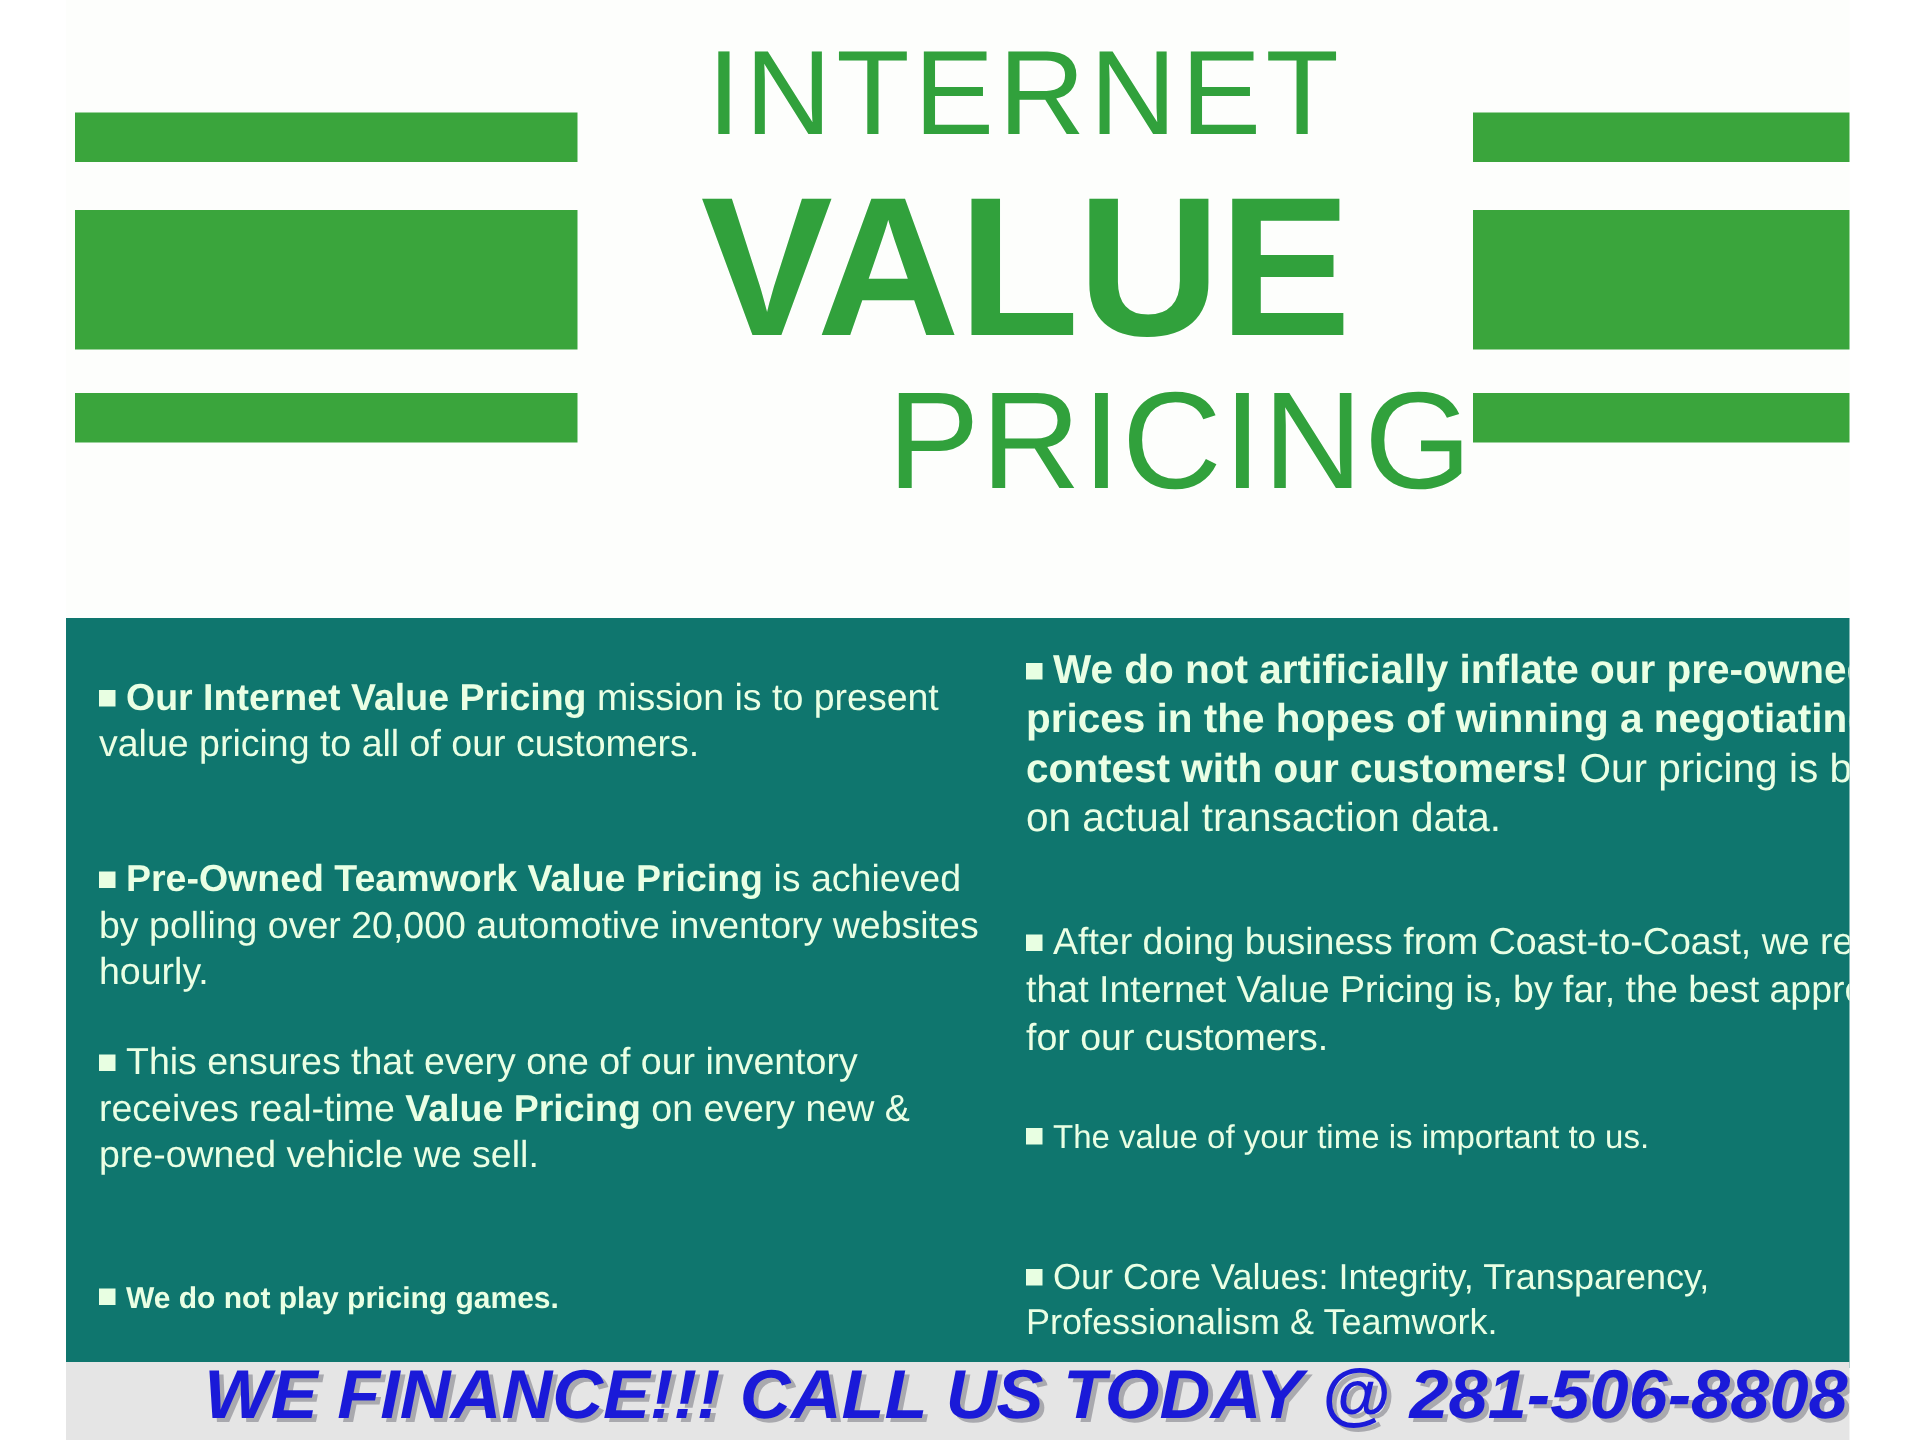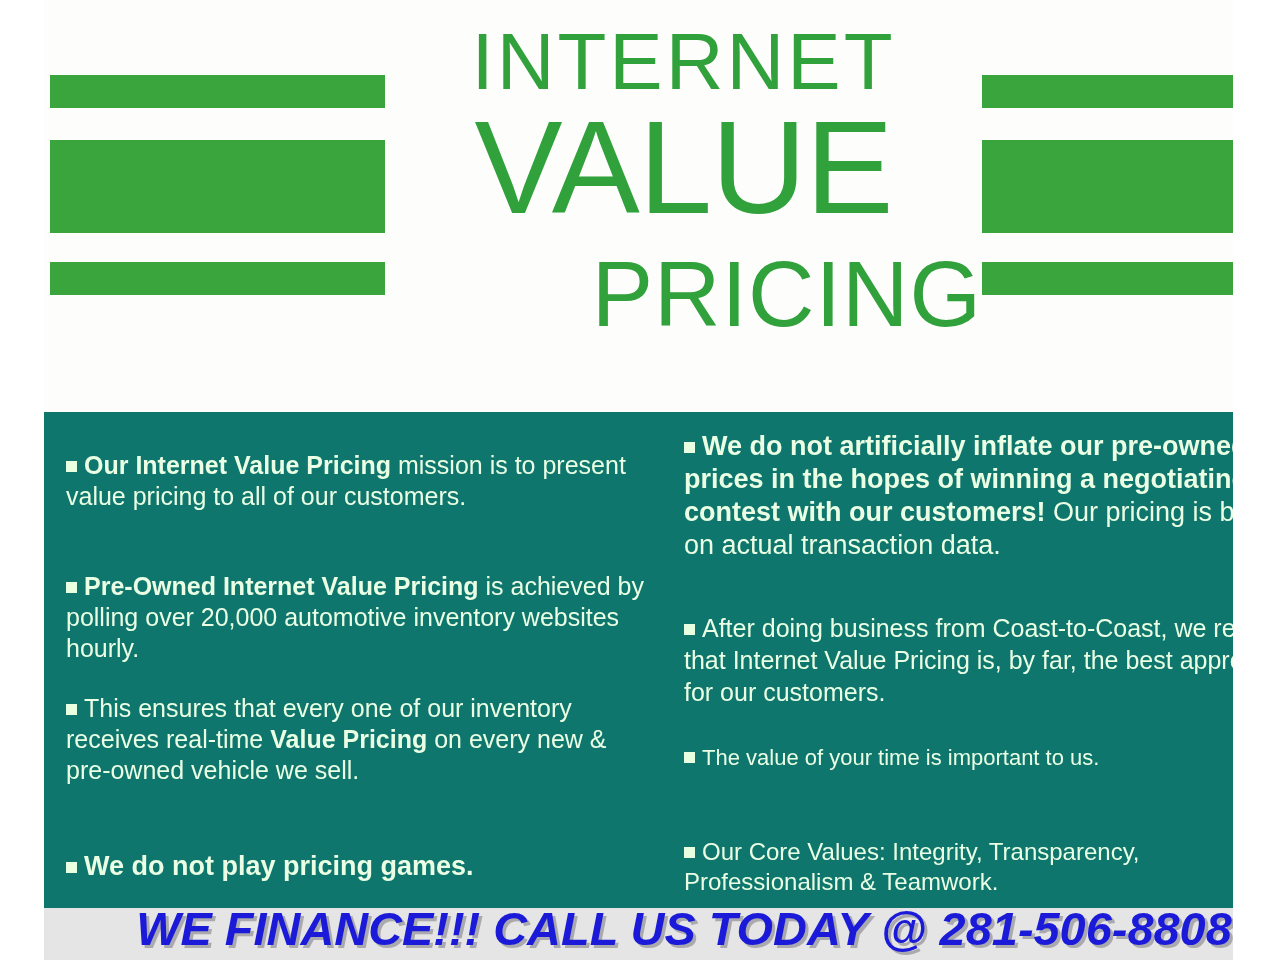--- a/index.html
+++ b/index.html
@@ -63,23 +63,23 @@
     left: 0; right: 0;
     top: 22px;
     font-size: 80px;
     font-weight: 300;
     letter-spacing: 3px;
     transform: scaleX(1.0);
   }
   #logo-value {
     position: absolute;
     left: 0; right: 0;
-    top: 102px;
+    top: 112px;
     font-size: 132px;
-    font-weight: normal;
+    font-weight: bold;
     letter-spacing: -1px;
   }
   #logo-pricing {
     position: absolute;
     left: 0; right: 0;
     top: 248px;
     font-size: 92px;
     font-weight: 300;
     letter-spacing: 1px;
     text-align: right;
@@ -115,21 +115,21 @@
     vertical-align: 2px;
     margin-right: 7px;
   }
   .txt { }
   .b { font-weight: bold; }
 
   
   #L1 { top: 38px;  font-size: 25px; line-height: 31px; }
   #L2 { top: 159px; font-size: 25px; line-height: 31px; }
   #L3 { top: 281px; font-size: 25px; line-height: 31px; }
-  #L4 { top: 438px; font-size: 27px; line-height: 32px; font-weight: bold; }
+  #L4 { top: 438px; font-size: 20px; line-height: 32px; font-weight: bold; }
 
   
   #R1 { top: 18px;  font-size: 27px; line-height: 33px; }
   #R2 { top: 200px; font-size: 25px; line-height: 32px; }
   #R3 { top: 330px; font-size: 22px; line-height: 32px; }
   #R4 { top: 425px; font-size: 24px; line-height: 30px; }
 
   
   #bottom-banner {
     position: absolute;
@@ -180,21 +180,21 @@
 
   <div id="green-panel">
 
     <div id="col-left" class="column">
 
       <div id="L1" class="bullet-item">
         <span class="sq"></span><span class="b">Our Internet Value Pricing</span><span class="txt"> mission is to present value pricing to all of our customers.</span>
       </div>
 
       <div id="L2" class="bullet-item">
-        <span class="sq"></span><span class="b">Pre-Owned Internet Value Pricing</span><span class="txt"> is achieved by polling over 20,000 automotive inventory websites hourly.</span>
+        <span class="sq"></span><span class="b">Pre-Owned Teamwork Value Pricing</span><span class="txt"> is achieved by polling over 20,000 automotive inventory websites hourly.</span>
       </div>
 
       <div id="L3" class="bullet-item">
         <span class="sq"></span><span class="txt">This ensures that every one of our inventory receives real-time </span><span class="b">Value Pricing</span><span class="txt"> on every new &amp; pre-owned vehicle we sell.</span>
       </div>
 
       <div id="L4" class="bullet-item">
         <span class="sq"></span><span class="b">We do not play pricing games.</span>
       </div>
 

